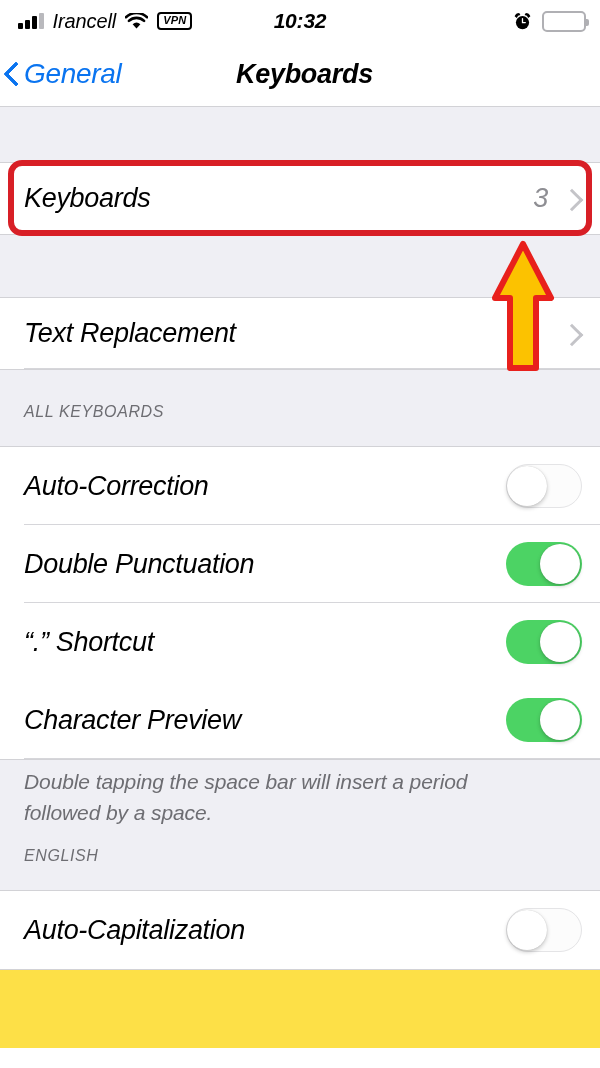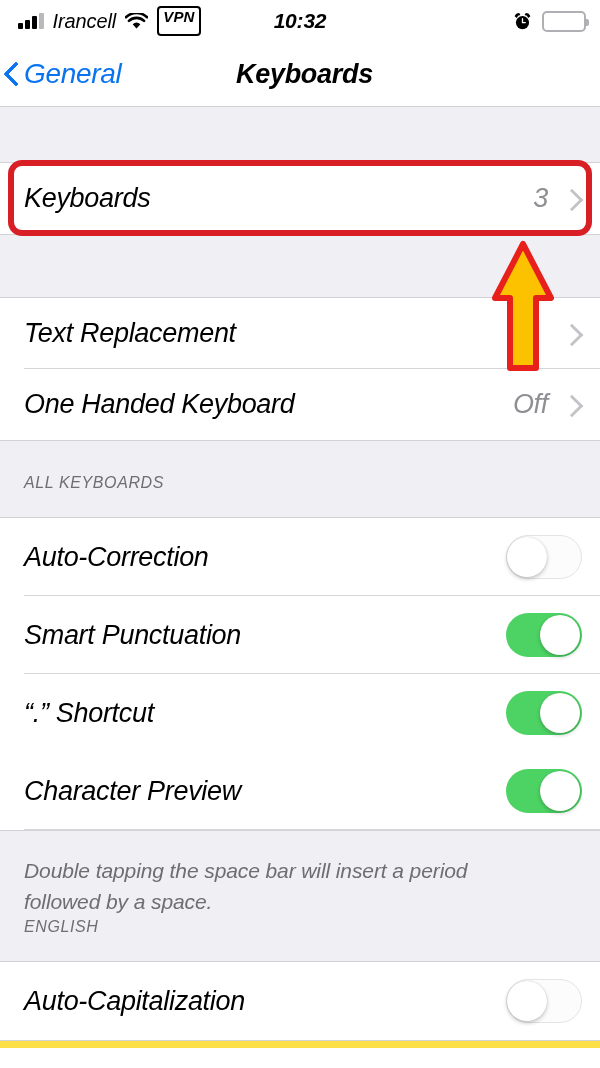--- a/index.html
+++ b/index.html
@@ -74,23 +74,23 @@
   }
   .signal i:nth-child(1) { height: 6px; }
   .signal i:nth-child(2) { height: 9.5px; }
   .signal i:nth-child(3) { height: 13px; }
   .signal i:nth-child(4) { height: 16px; background: #b9b9bd; }
 
   .wifi { width: 23px; height: 17px; position: relative; }
   .vpn {
     border: 2px solid #000;
     border-radius: 4px;
-    font-size: 15px;
+    font-size: 11px;
     font-weight: bold;
-    padding: 1px 4px 10px 4px;
+    padding: 1px 4px 2px 4px;
     line-height: 1;
     letter-spacing: 0.2px;
     color: #000;
   }
   .alarm { width: 19px; height: 19px; }
   .battery {
     width: 44px;
     height: 21px;
     border: 2px solid #b0b0b4;
     border-radius: 5px;
@@ -256,21 +256,21 @@
     display: flex;
     align-items: flex-end;
     box-sizing: border-box;
   }
   .section-foot {
     background: #efeff4;
     font-size: 21px;
     color: #6d6d72;
     letter-spacing: -0.1px;
     line-height: 31px;
-    padding: 24px 60px 0 24px;
+    padding: 6px 60px 0 24px;
     box-sizing: border-box;
   }
 
   
   .annot-box {
     position: absolute;
     left: 8px;
     top: 160px;
     width: 584px;
     height: 76px;
@@ -350,39 +350,34 @@
   </div>
 
   <div class="gap" style="height:62px"></div>
 
   <div class="group">
     <div class="row">
       <span class="row-label">Text Replacement</span>
       <span class="chev"></span>
       <span class="sep"></span>
     </div>
-    <div class="row">
-      <span class="row-label">One Handed Keyboard</span>
-      <span class="row-value">Off</span>
-      <span class="chev"></span>
-    </div>
   </div>
 
   <div class="section-head" style="height:76px">ALL KEYBOARDS</div>
 
   <div class="group">
     <div class="row tall">
       <span class="row-label">Auto-Correction</span>
       <span class="toggle off">
         <span class="knob"></span>
       </span>
       <span class="sep"></span>
     </div>
     <div class="row tall">
-      <span class="row-label">Smart Punctuation</span>
+      <span class="row-label">Double Punctuation</span>
       <span class="toggle on" style="background: rgb(76, 211, 100);">
         <span class="knob"></span>
       </span>
       <span class="sep"></span>
     </div>
     <div class="row tall">
       <span class="row-label">“.” Shortcut</span>
       <span class="toggle on" style="background: rgb(76, 211, 100);">
         <span class="knob"></span>
       </span>

